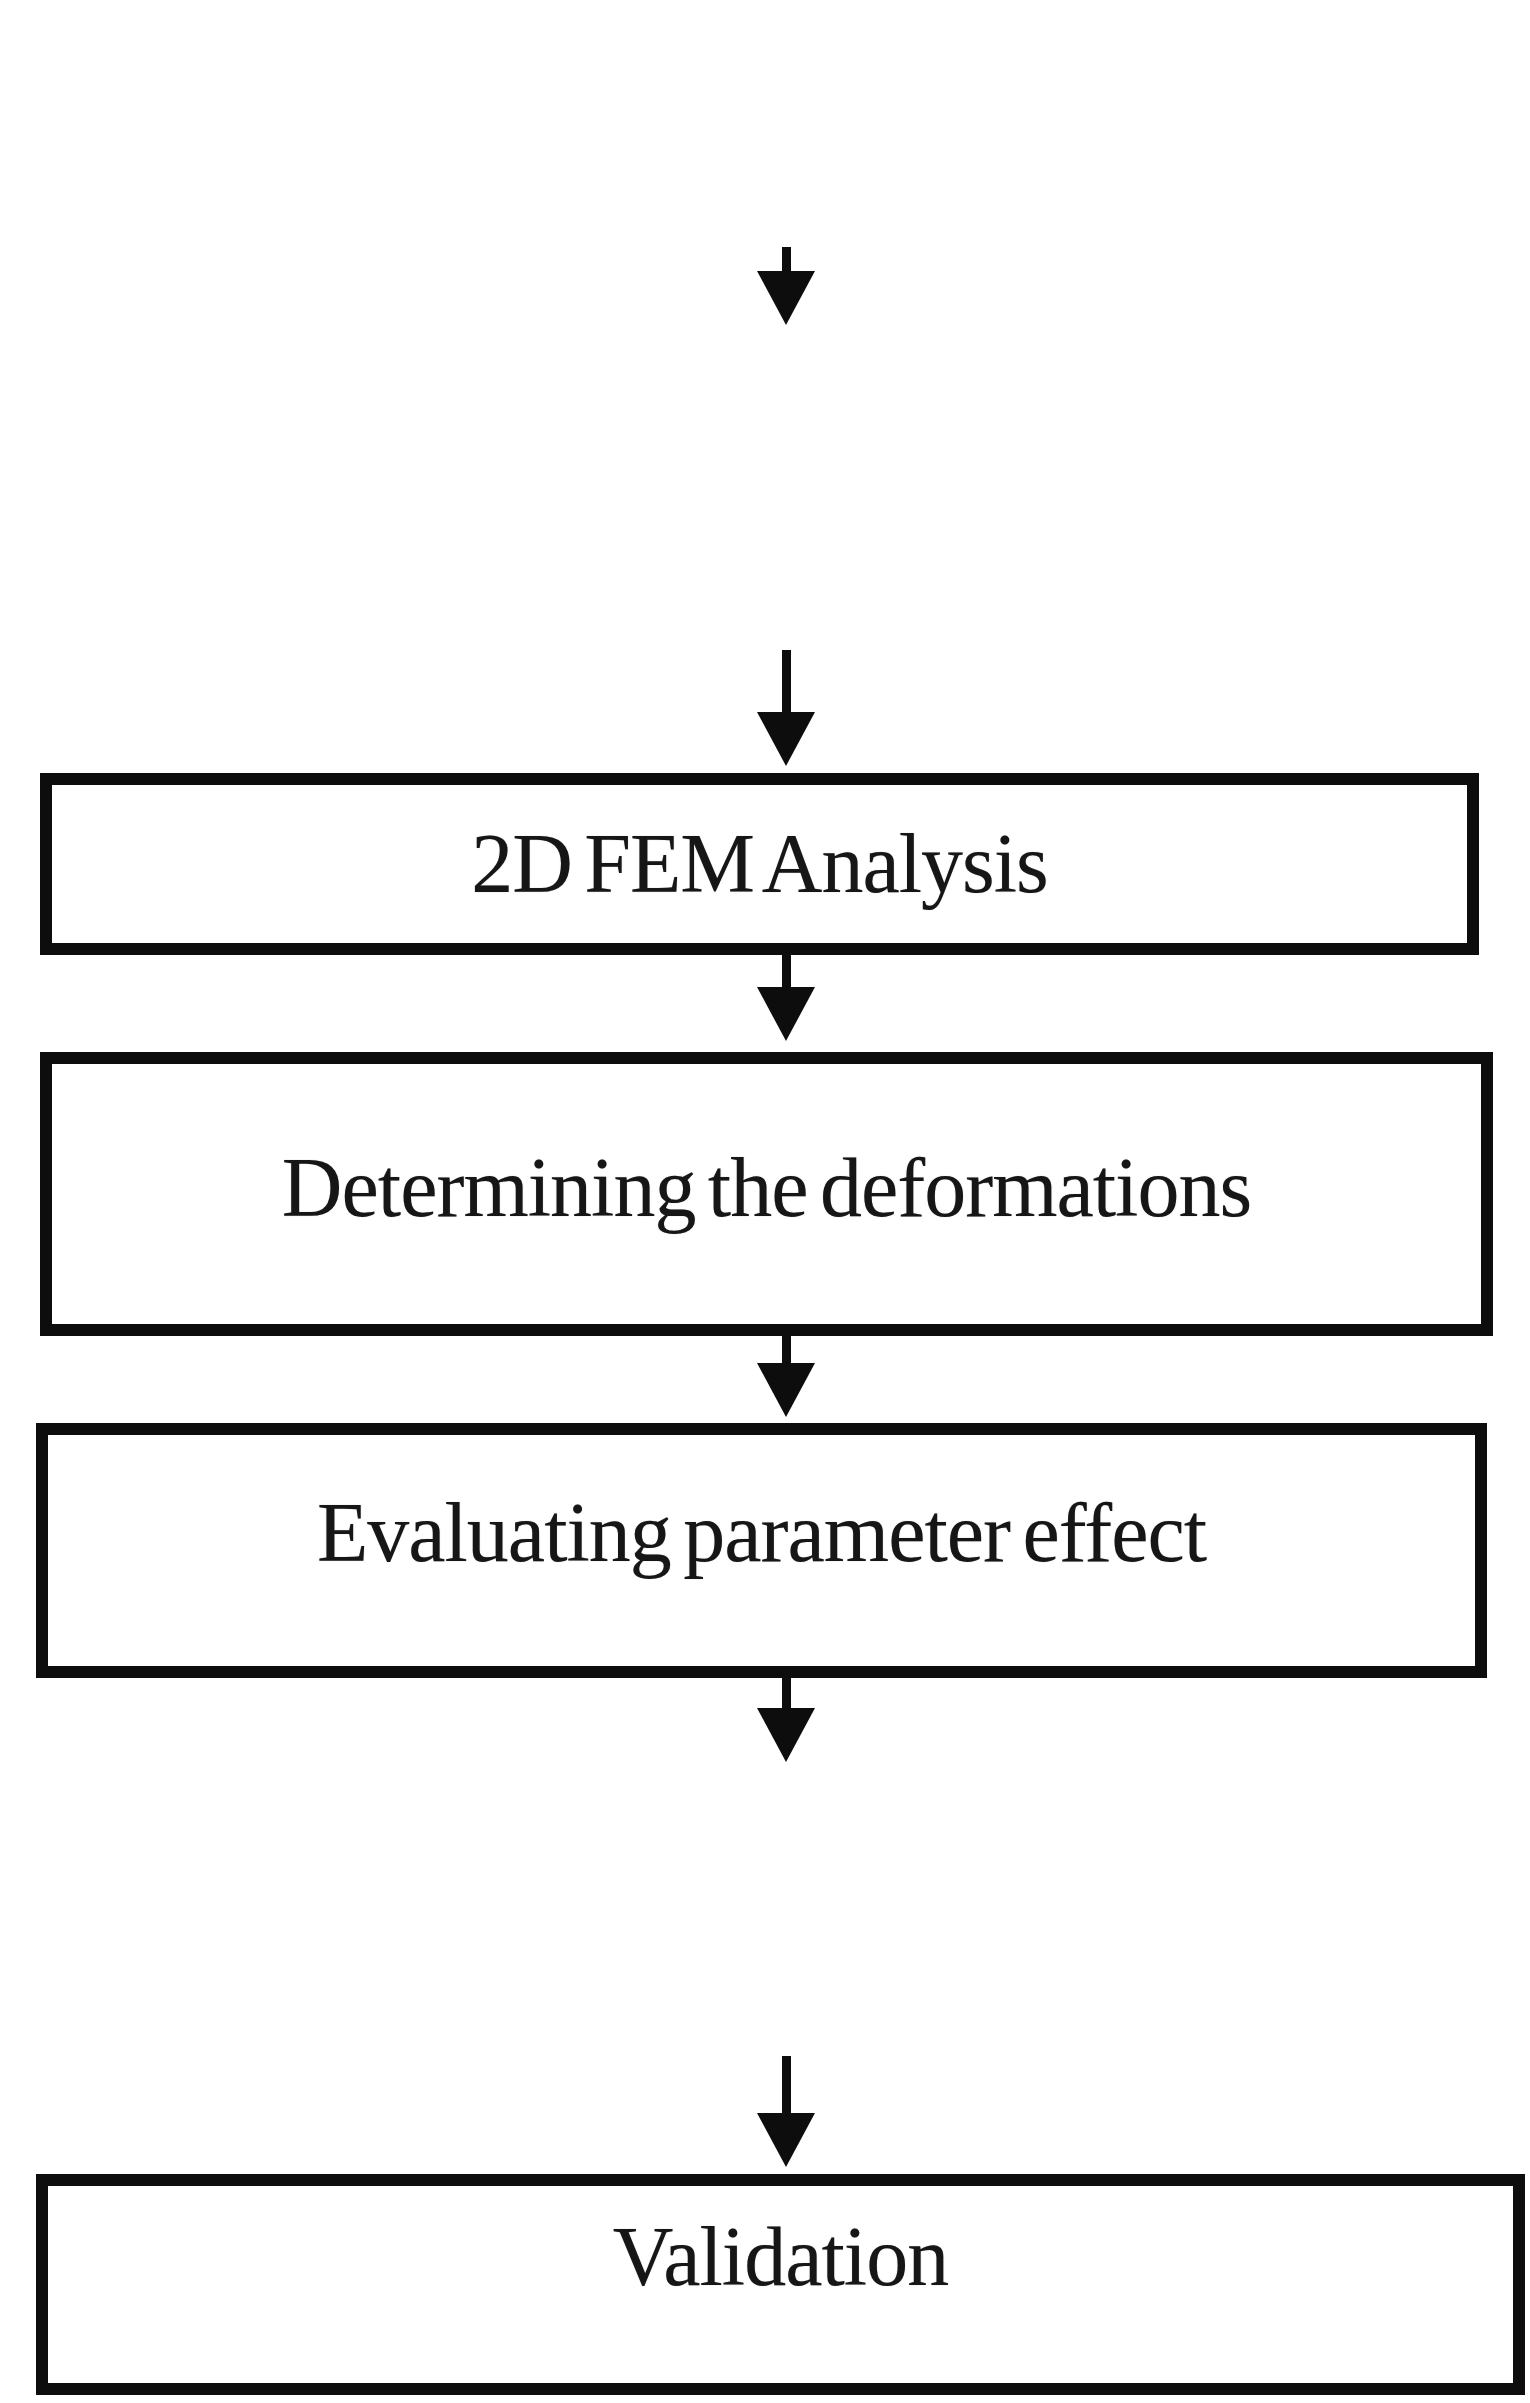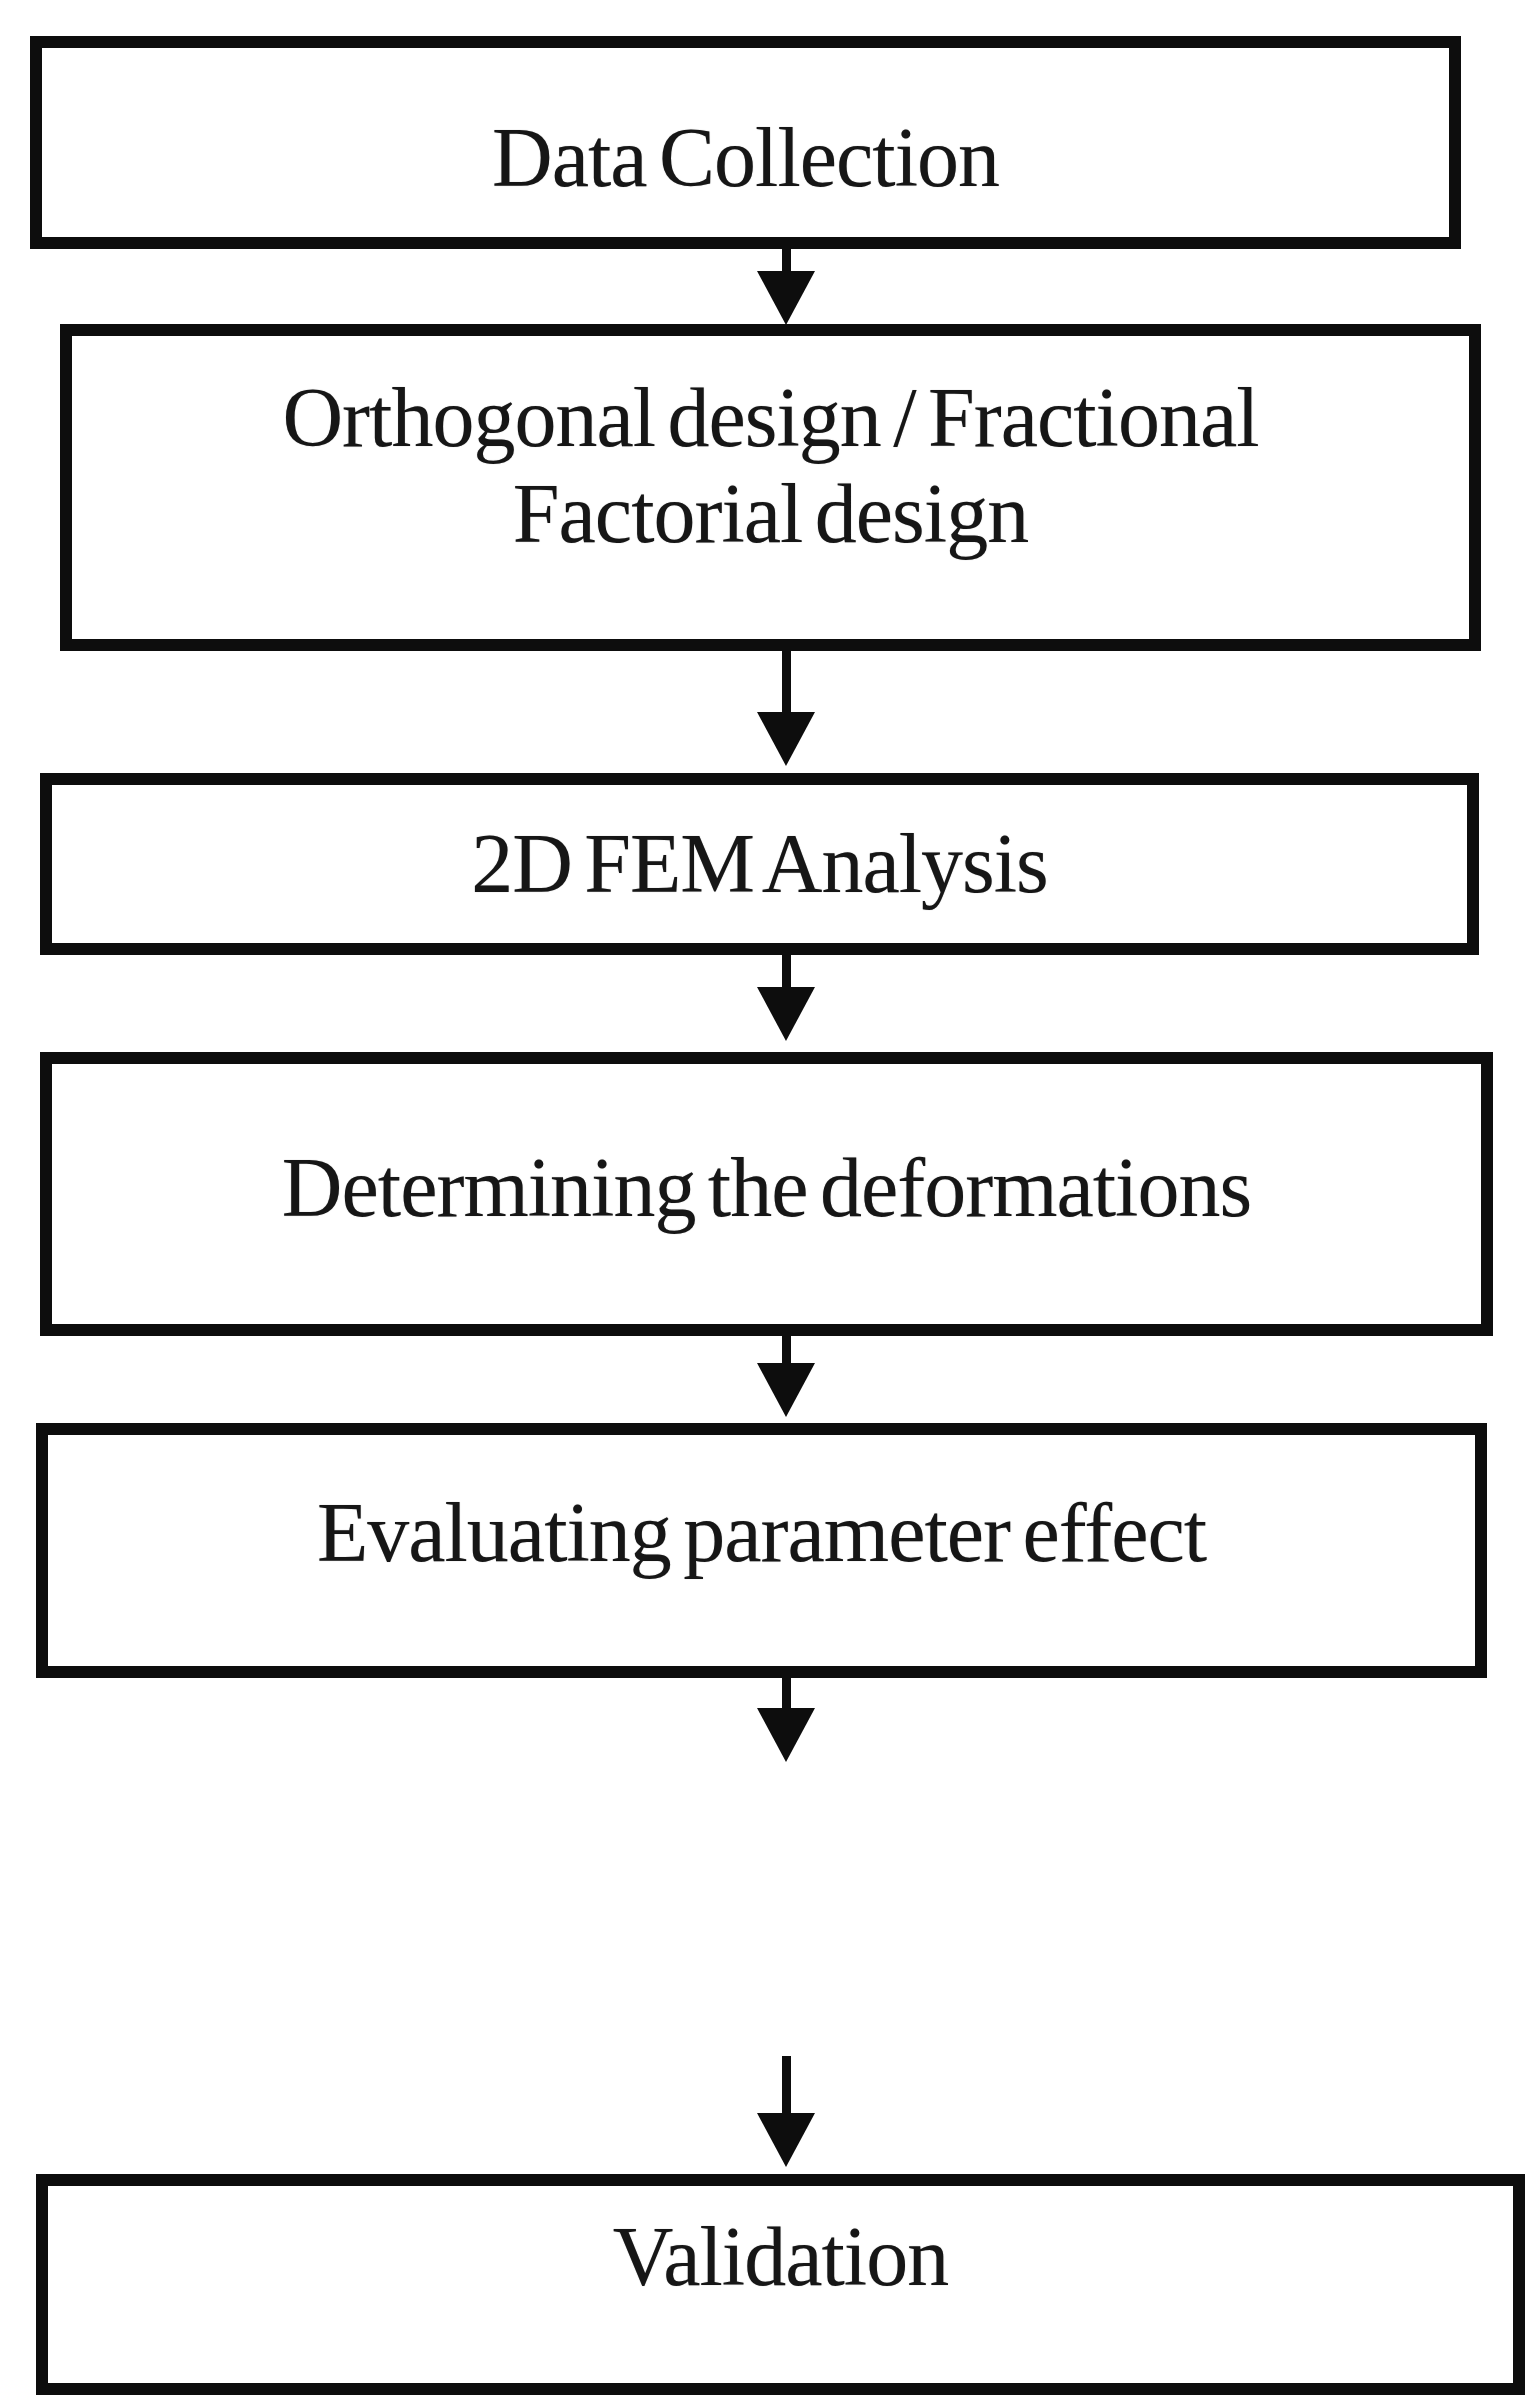--- a/index.html
+++ b/index.html
@@ -68,32 +68,26 @@
   #arrow-3 { top: 953px;  height: 88px;  }
   #arrow-4 { top: 1333px; height: 84px;  }
   #arrow-5 { top: 1676px; height: 86px;  }
   #arrow-6 { top: 2056px; height: 111px; }
 </style>
 </head>
 <body>
 
 <div id="canvas">
 
-  <div class="flow-box" id="box-1">
-    <span class="label">Data Collection</span>
-  </div>
 
   <div class="flow-arrow" id="arrow-1">
     <div class="stem"></div>
     <div class="head"></div>
   </div>
 
-  <div class="flow-box" id="box-2">
-    <span class="label">Orthogonal design / Fractional Factorial design</span>
-  </div>
 
   <div class="flow-arrow" id="arrow-2">
     <div class="stem"></div>
     <div class="head"></div>
   </div>
 
   <div class="flow-box" id="box-3">
     <span class="label">2D FEM Analysis</span>
   </div>
 

